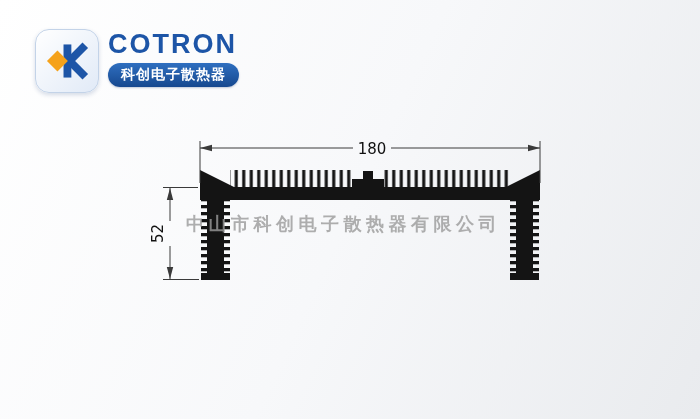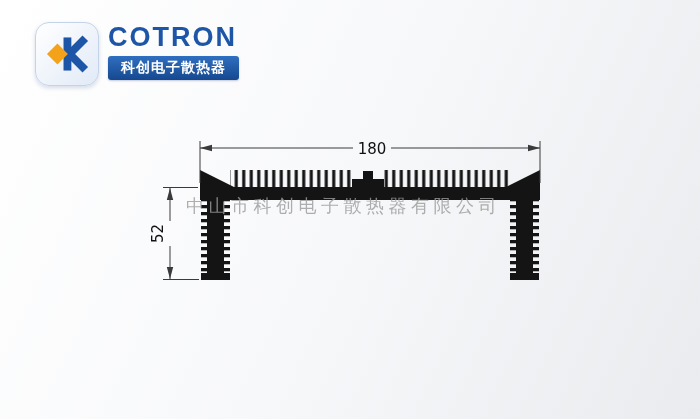--- a/index.html
+++ b/index.html
@@ -5,53 +5,53 @@
   html,body { margin:0; padding:0; }
   .canvas {
     position:relative;
     width:700px; height:419px;
     overflow:hidden;
     background:linear-gradient(115deg,#ffffff 0%,#f7f8fa 50%,#e9ebee 100%);
     font-family:"DejaVu Sans","Liberation Sans",sans-serif;
   }
 
   
-  .logo { position:absolute; left:35px; top:22px; display:flex; gap:9px; }
+  .logo { position:absolute; left:35px; top:29px; display:flex; gap:9px; }
   .logo-icon {
     width:62px; height:62px; border-radius:14px;
     background:linear-gradient(135deg,#ffffff,#e1eaf7);
     border:1px solid #c3d3e8;
     box-shadow:0 2px 4px rgba(30,60,120,.18);
     display:flex; align-items:center; justify-content:center;
   }
   .brand {
     font-size:27px; font-weight:bold; color:#1d55a7;
     letter-spacing:2px; line-height:1.15;
     font-family:"Liberation Sans",sans-serif;
   }
   .subtitle-bar {
     margin-top:3px; width:fit-content;
     background:linear-gradient(180deg,#2f6fc0,#16488f);
-    color:#ffffff; border-radius:3px;
+    color:#ffffff; border-radius:12px;
     padding:3px 13px; font-size:14px; font-weight:bold; letter-spacing:1px;
     box-shadow:0 1px 2px rgba(20,50,110,.25);
   }
 
   
   .drawing {
     position:absolute; left:150px; top:128px;
     width:420px; height:170px;
   }
   .dim { font-size:15px; fill:#111; font-family:"DejaVu Sans","Liberation Sans",sans-serif; }
 
   
   .watermark {
-    position:absolute; left:186px; top:194px; z-index:5;
+    position:absolute; left:186px; top:212px; z-index:5;
     font-size:18px; letter-spacing:4.5px; white-space:nowrap;
-    color:#9b9b9b; opacity:.8;
+    color:#9b9b9b; opacity:.8;font-weight:bold;
   }
 
   
   .notice {
     position:absolute; left:424px; top:364px;
     font-size:17px; color:#151515; letter-spacing:1px; white-space:nowrap;
   }
 </style>
 </head>
 <body>

